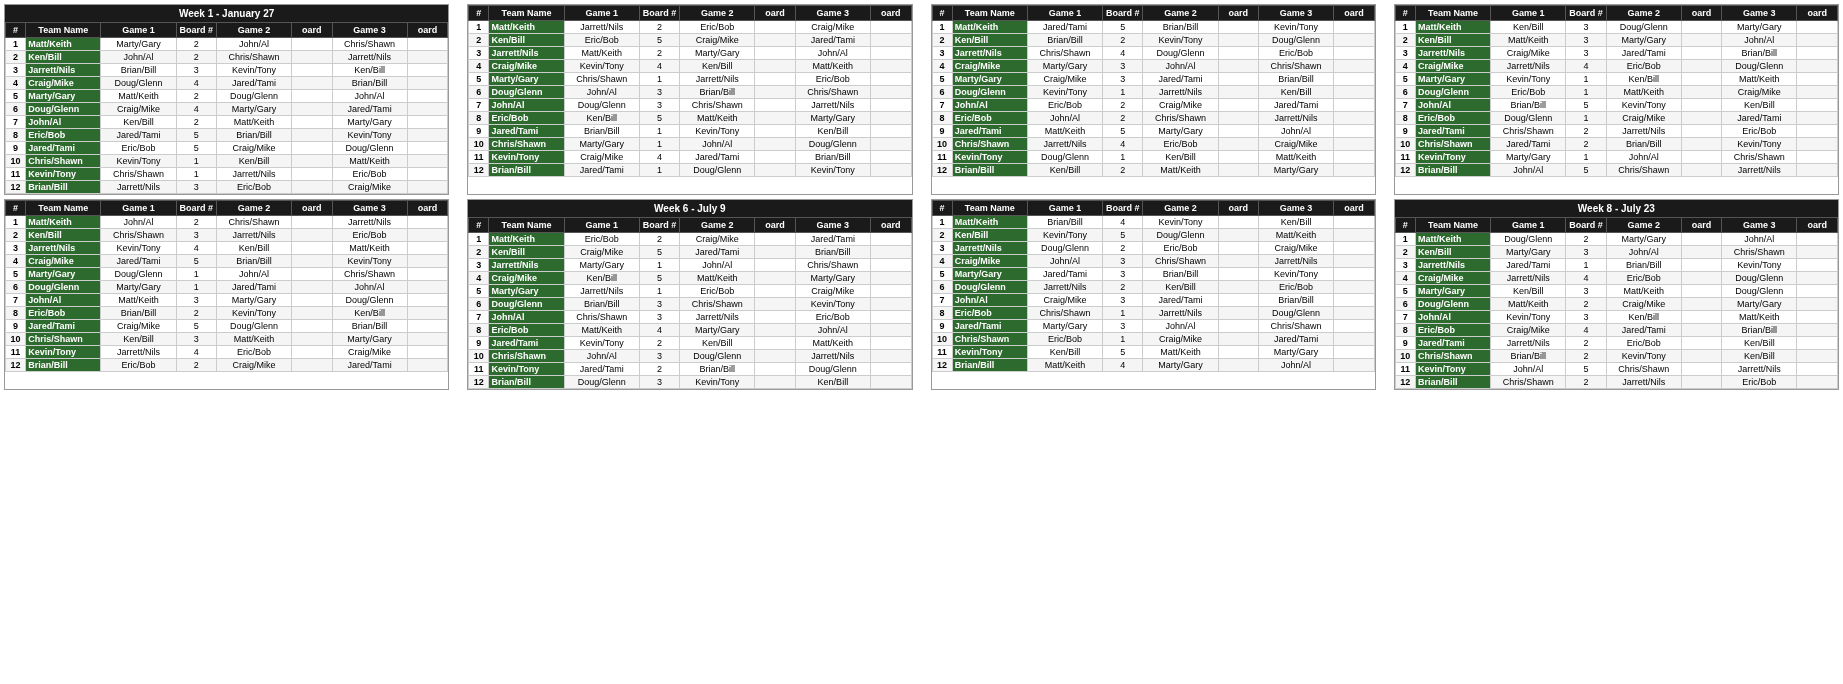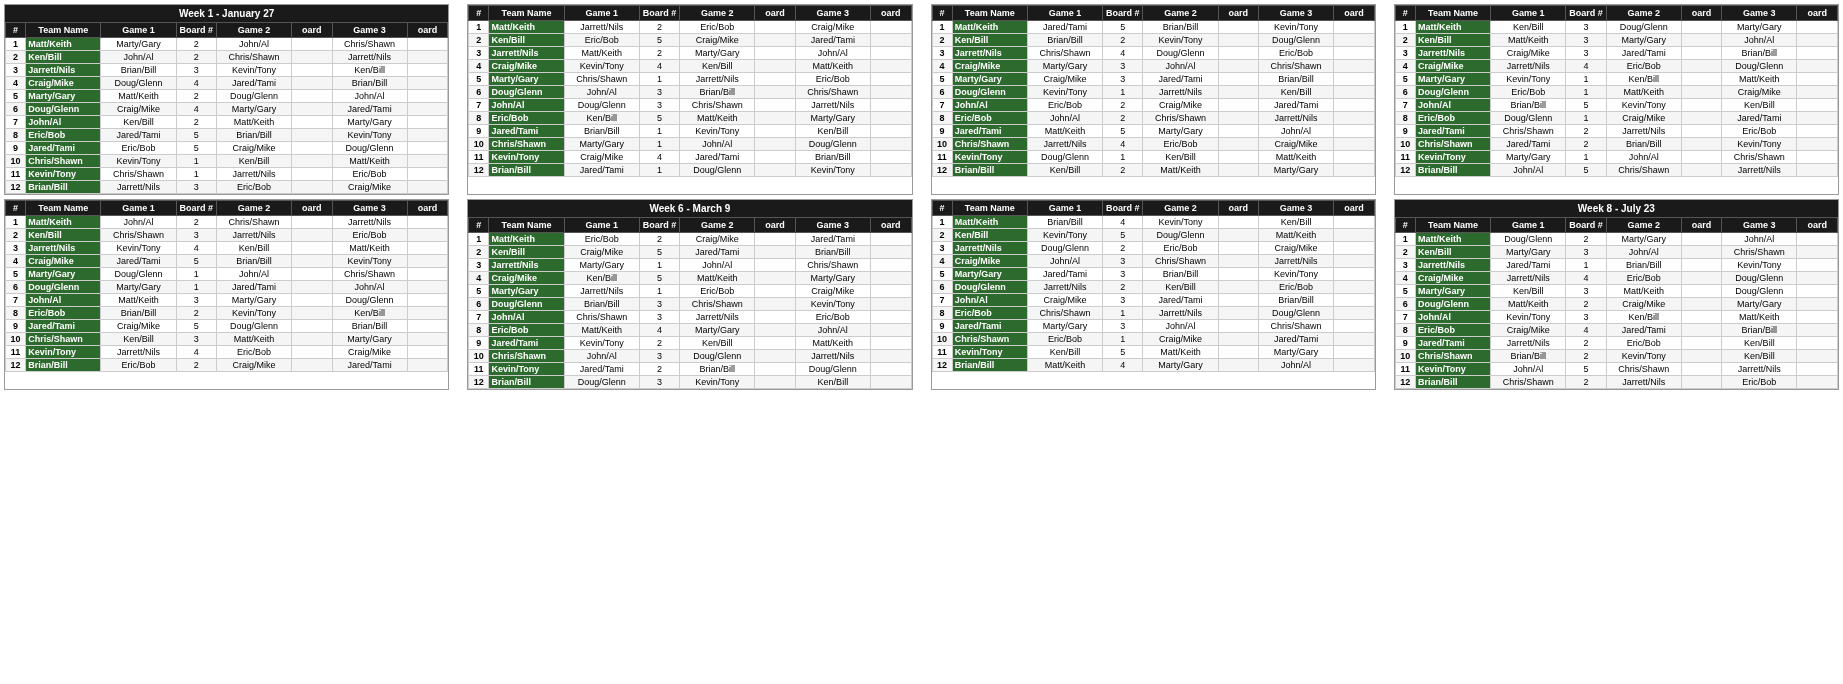--- a/index.html
+++ b/index.html
@@ -771,21 +771,21 @@
               <td>2</td>
               <td>Craig/Mike</td>
               <td></td>
               <td>Jared/Tami</td>
               <td></td>
             </tr>
           </tbody>
         </table>
       </div>
       <div class="week-block">
-        <div class="week-header">Week 6 - March 9</div>
+        <div class="week-header">Week 6 - July 9</div>
         <table>
           <thead>
             <tr>
               <th class="col-hash">#</th>
               <th class="col-team">Team Name</th>
               <th class="col-game">Game 1</th>
               <th class="col-board">Board #</th>
               <th class="col-game">Game 2</th>
               <th class="col-board">oard</th>
               <th class="col-game">Game 3</th>

